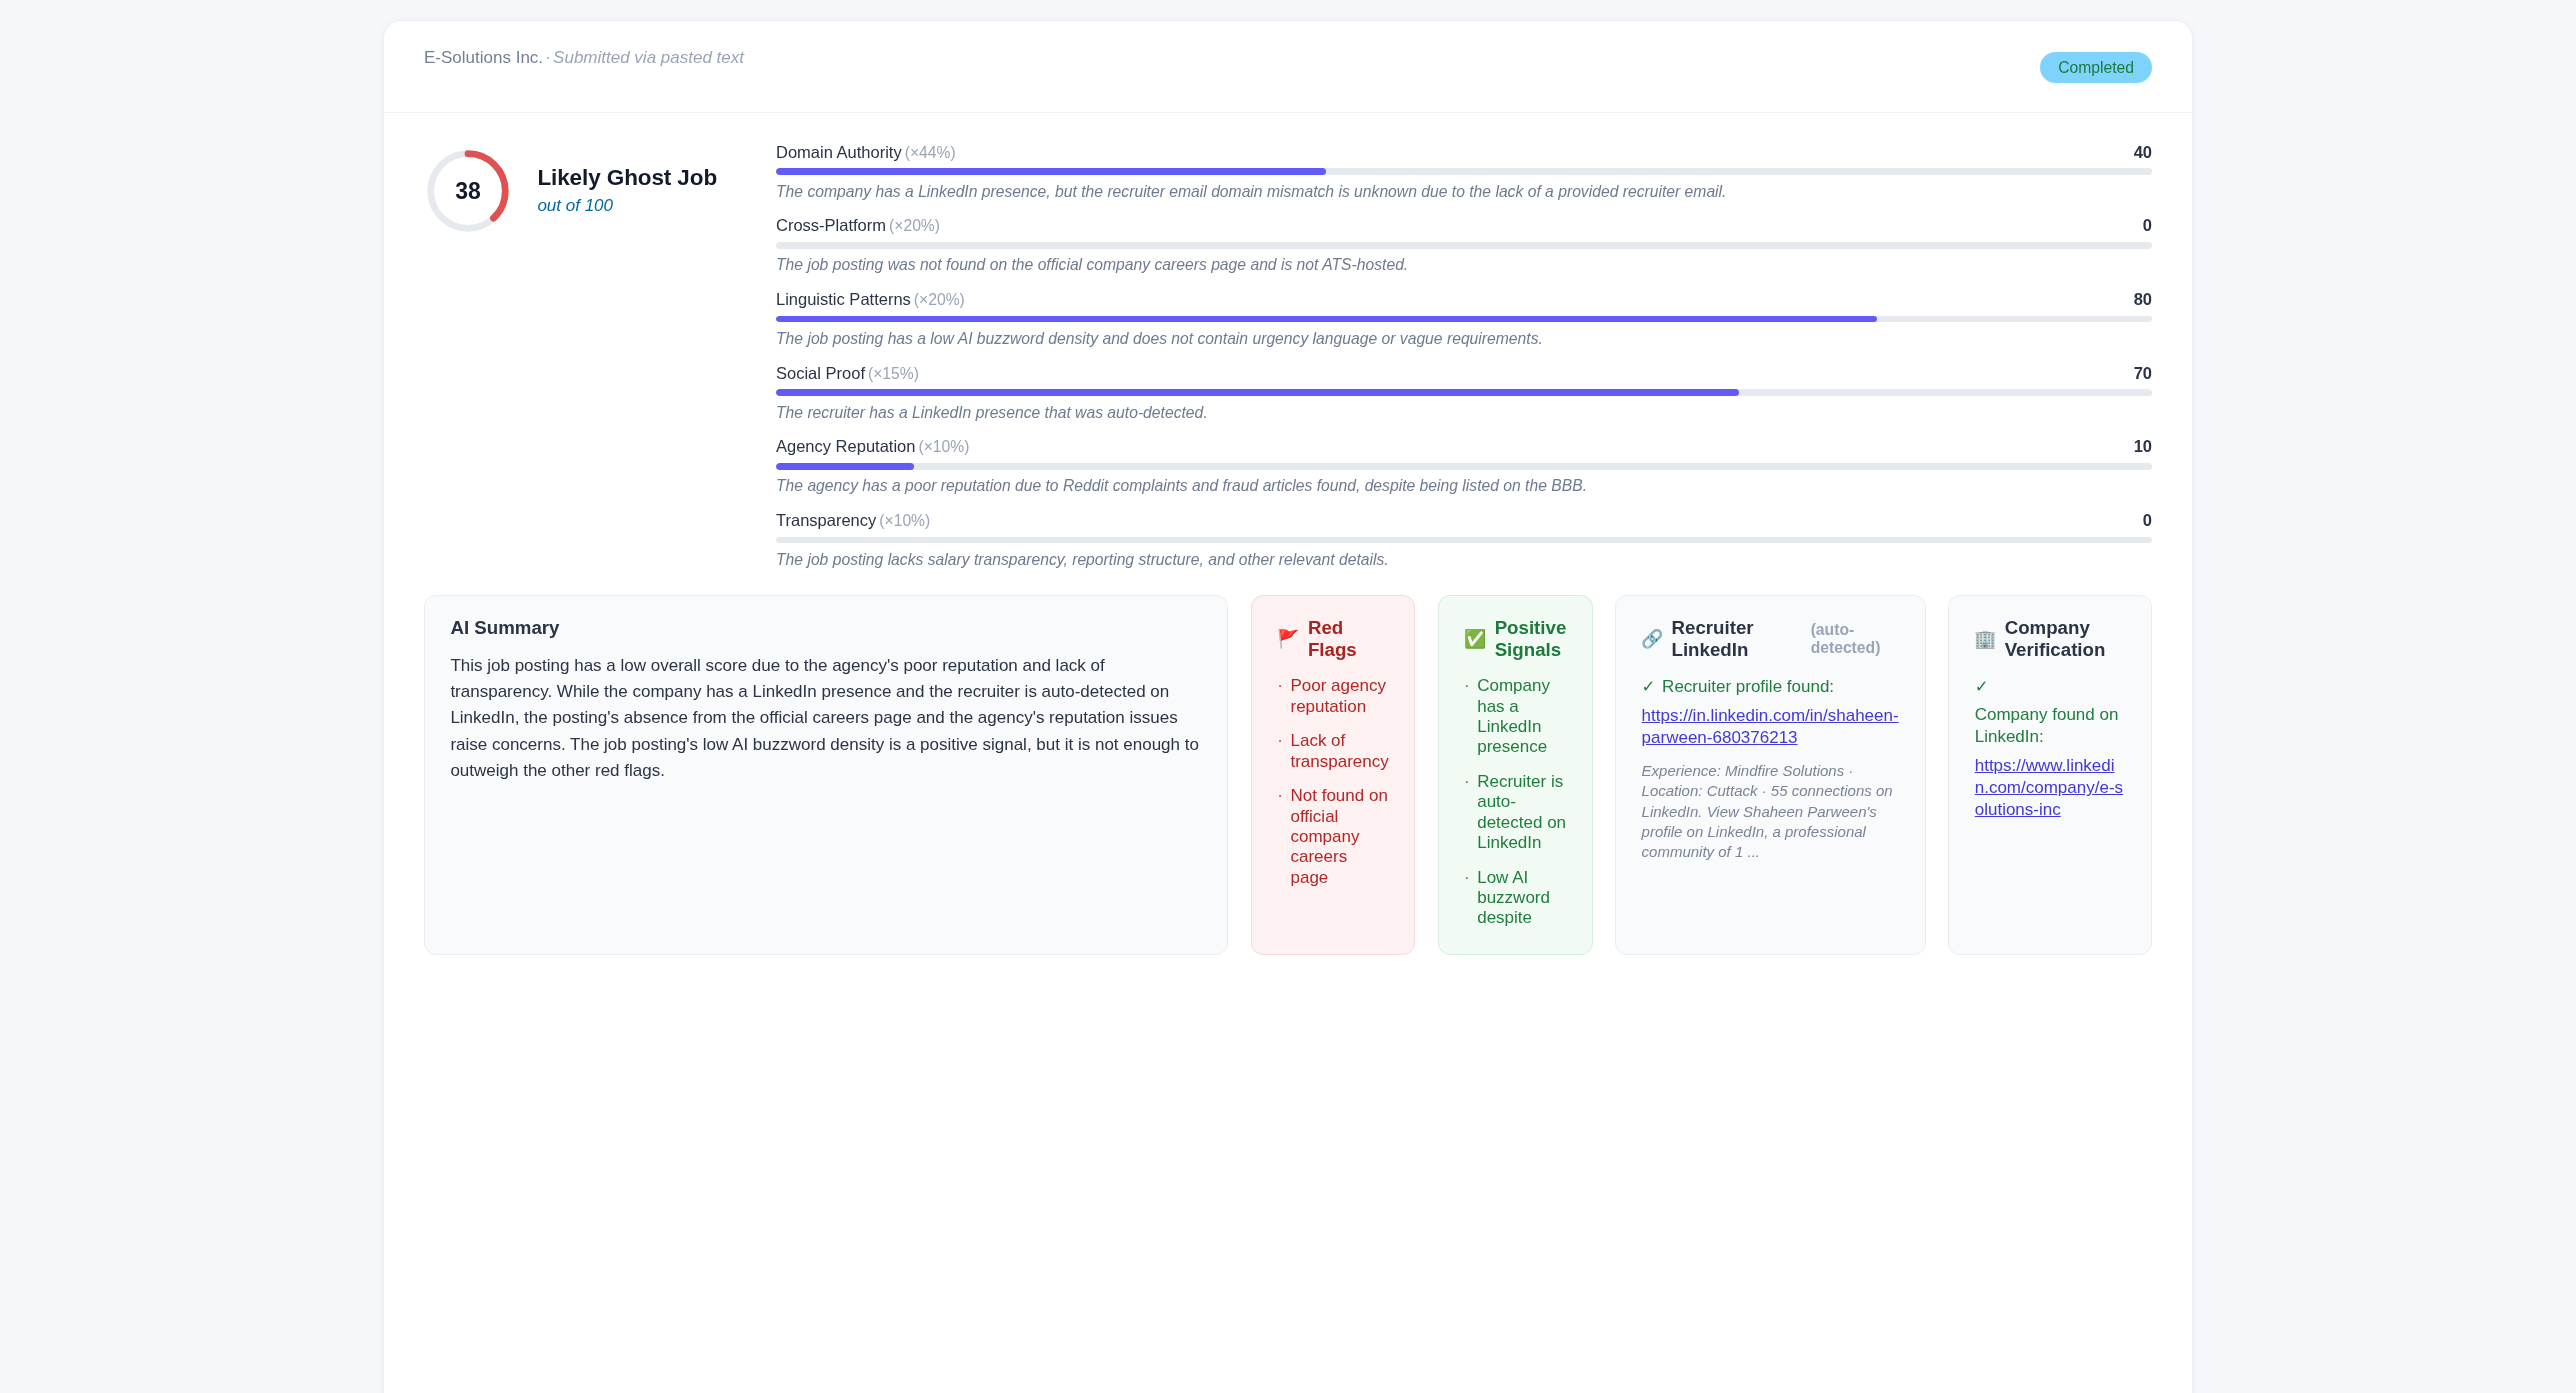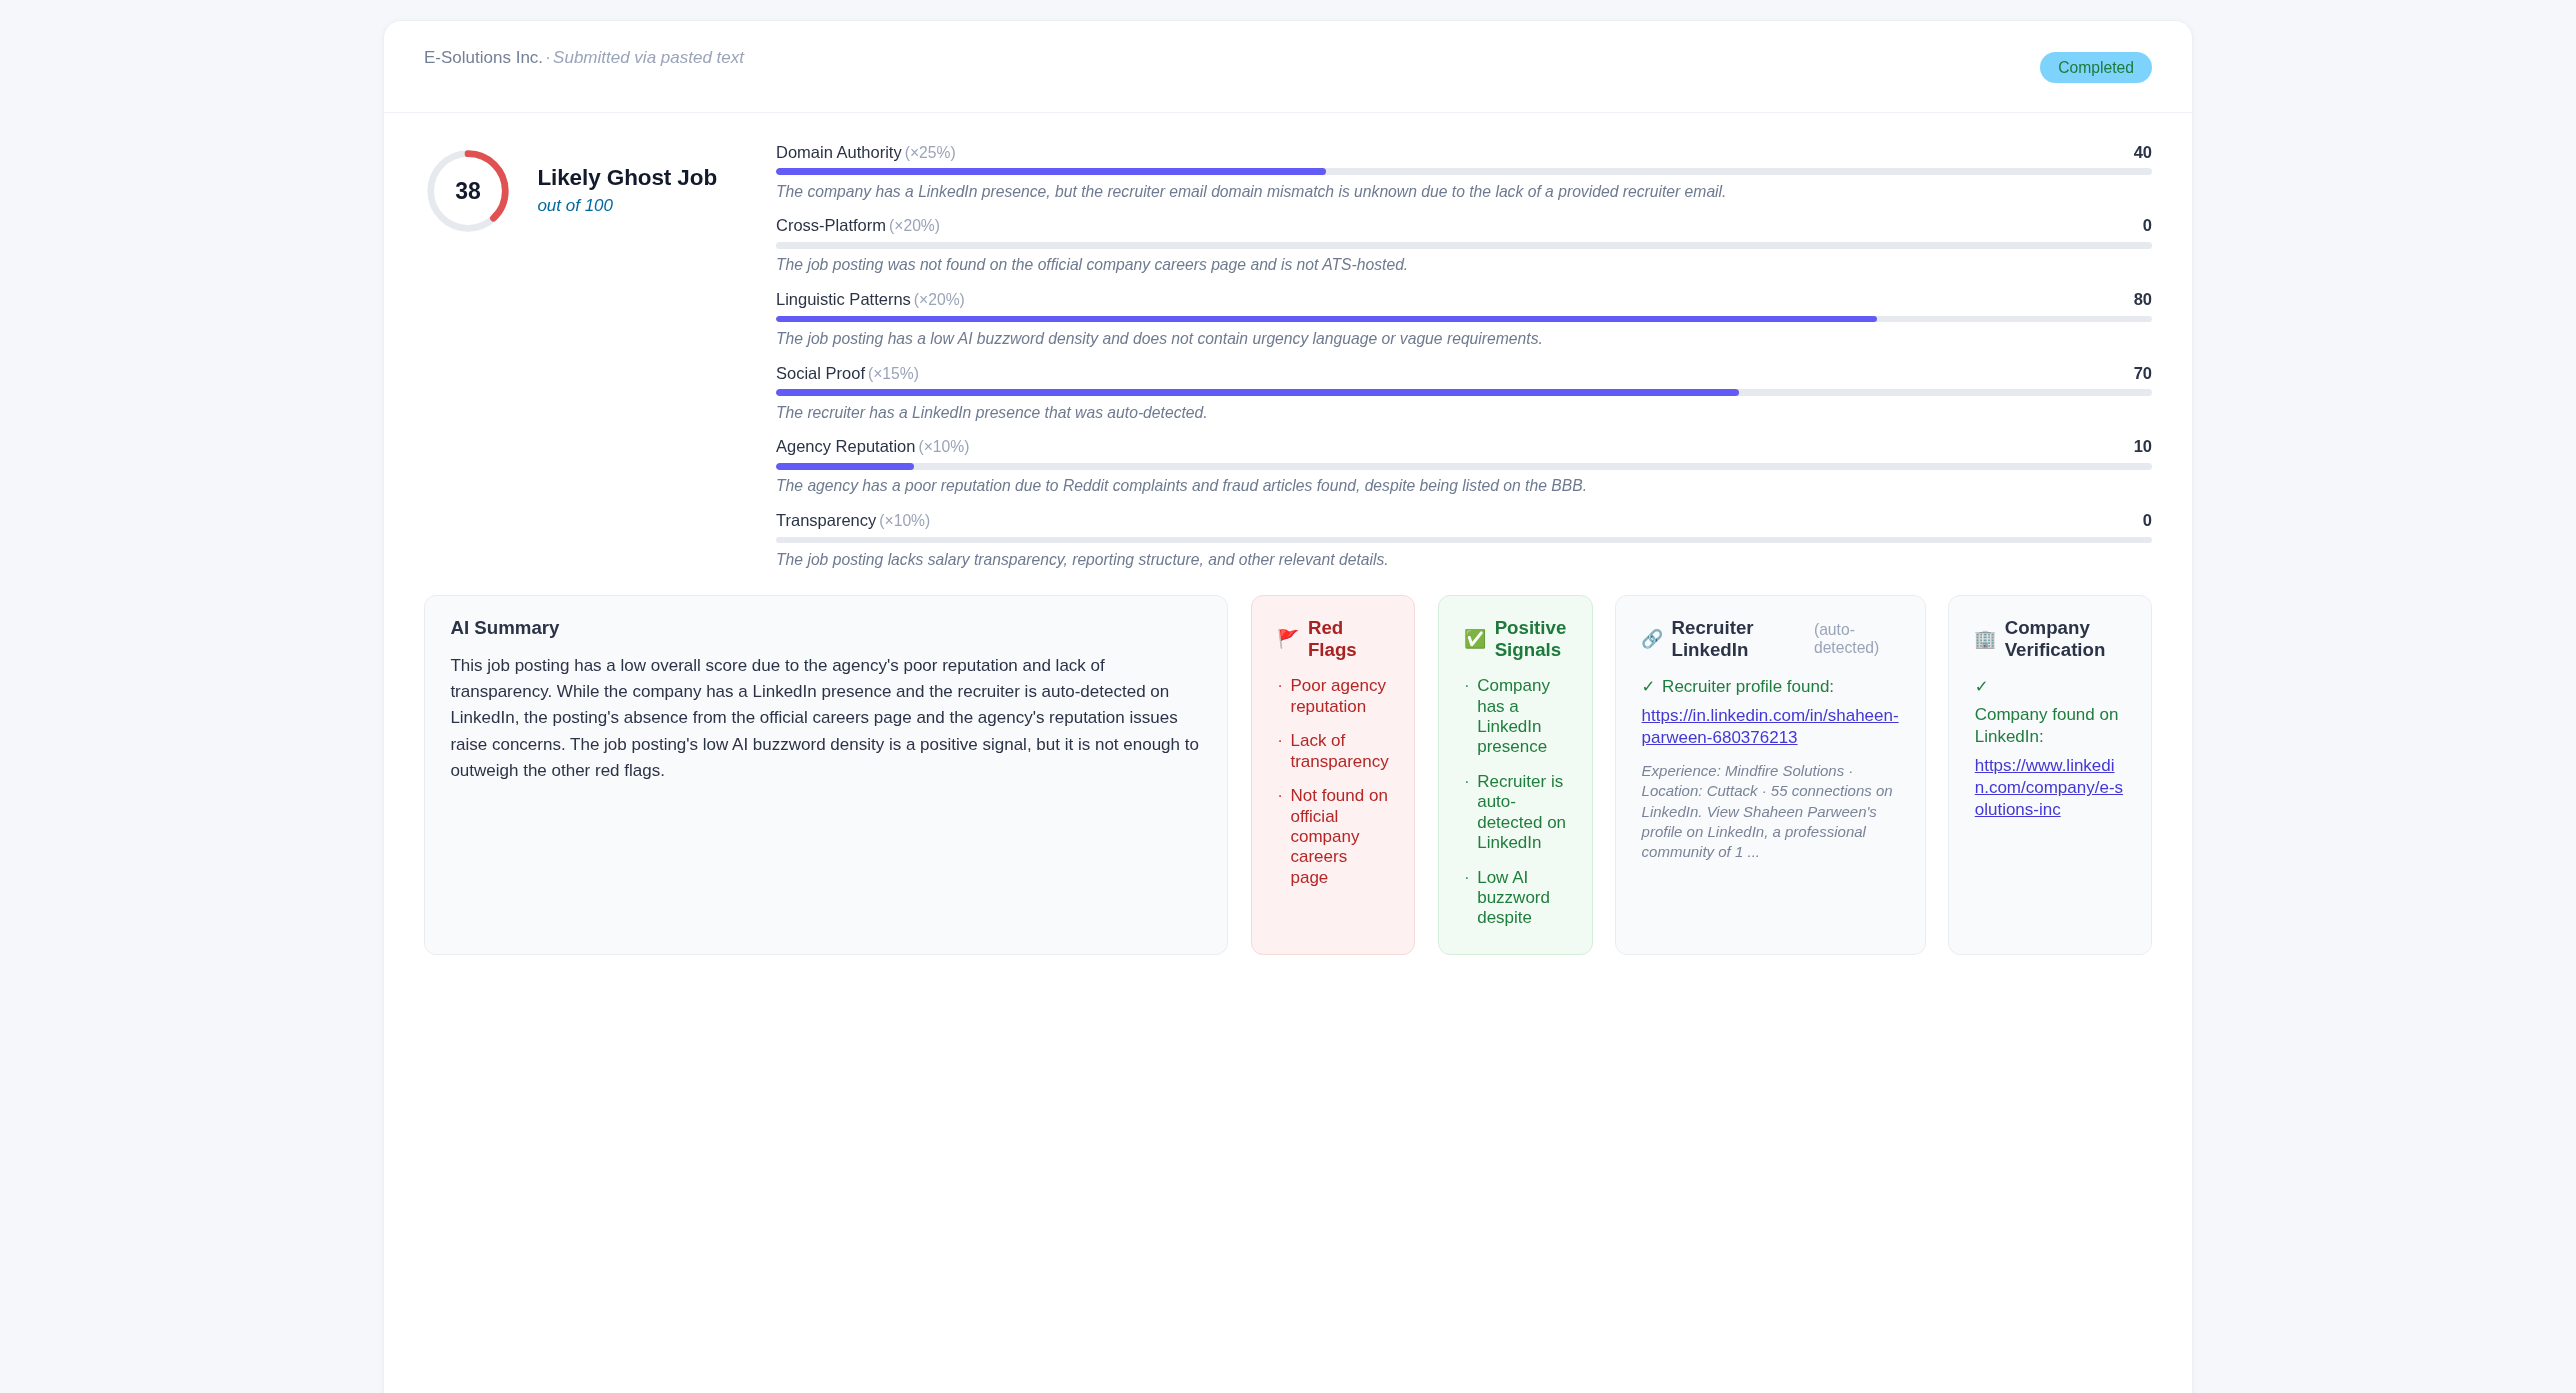--- a/index.html
+++ b/index.html
@@ -192,21 +192,21 @@
   .link-head {
     font-size: 18.7px;
     font-weight: 700;
     color: #2b3347;
     margin-bottom: 15px;
     display: flex;
     align-items: center;
     gap: 7.5px;
   }
   .link-head .muted {
-    font-weight: 400;
+    font-weight: 700;
     font-size: 15.7px;
     color: #9aa4b8;
     padding-left: 3px;
   }
   .found-line {
     font-size: 17px;
     color: #1f7d3d;
     display: flex;
     align-items: baseline;
     gap: 6.7px;
@@ -254,21 +254,21 @@
         </div>
         <div class="verdict-wrap">
           <div class="verdict">Likely Ghost Job</div>
           <div class="verdict-sub">out of 100</div>
         </div>
       </div>
 
       <div class="breakdown" id="breakdown">
           <div class="score-row">
             <div class="score-row-top">
-              <div class="score-label">Domain Authority<span class="score-weight">(×25%)</span></div>
+              <div class="score-label">Domain Authority<span class="score-weight">(×44%)</span></div>
               <div class="score-value">40</div>
             </div>
             <div class="bar-track">
               <div class="bar-fill" style="width: 40%; background: rgb(99, 91, 246);"></div>
             </div>
             <div class="score-reason">The company has a LinkedIn presence, but the recruiter email domain mismatch is unknown due to the lack of a provided recruiter email.</div>
           </div>
           <div class="score-row">
             <div class="score-row-top">
               <div class="score-label">Cross-Platform<span class="score-weight">(×20%)</span></div>

